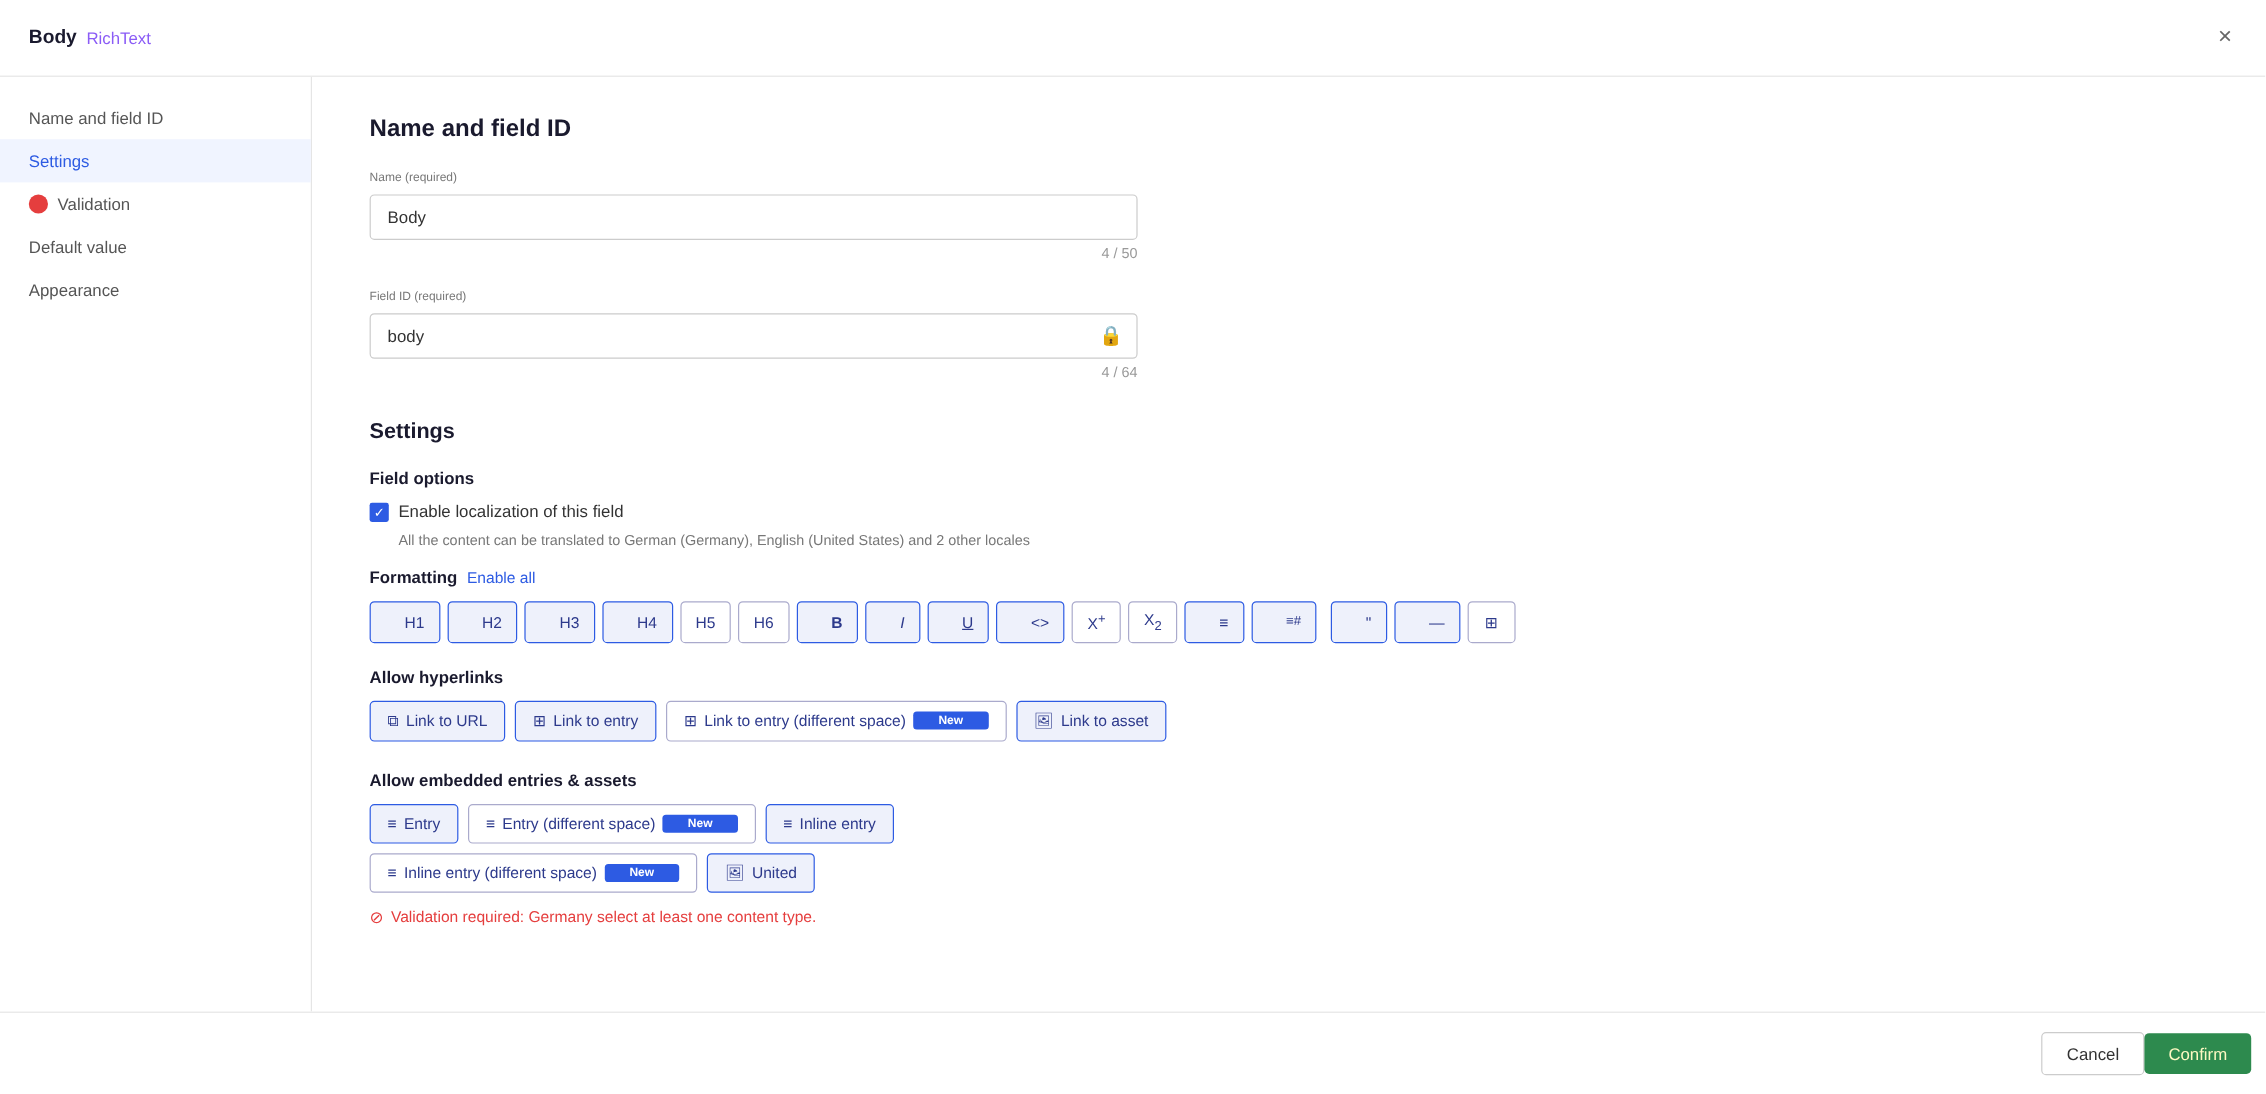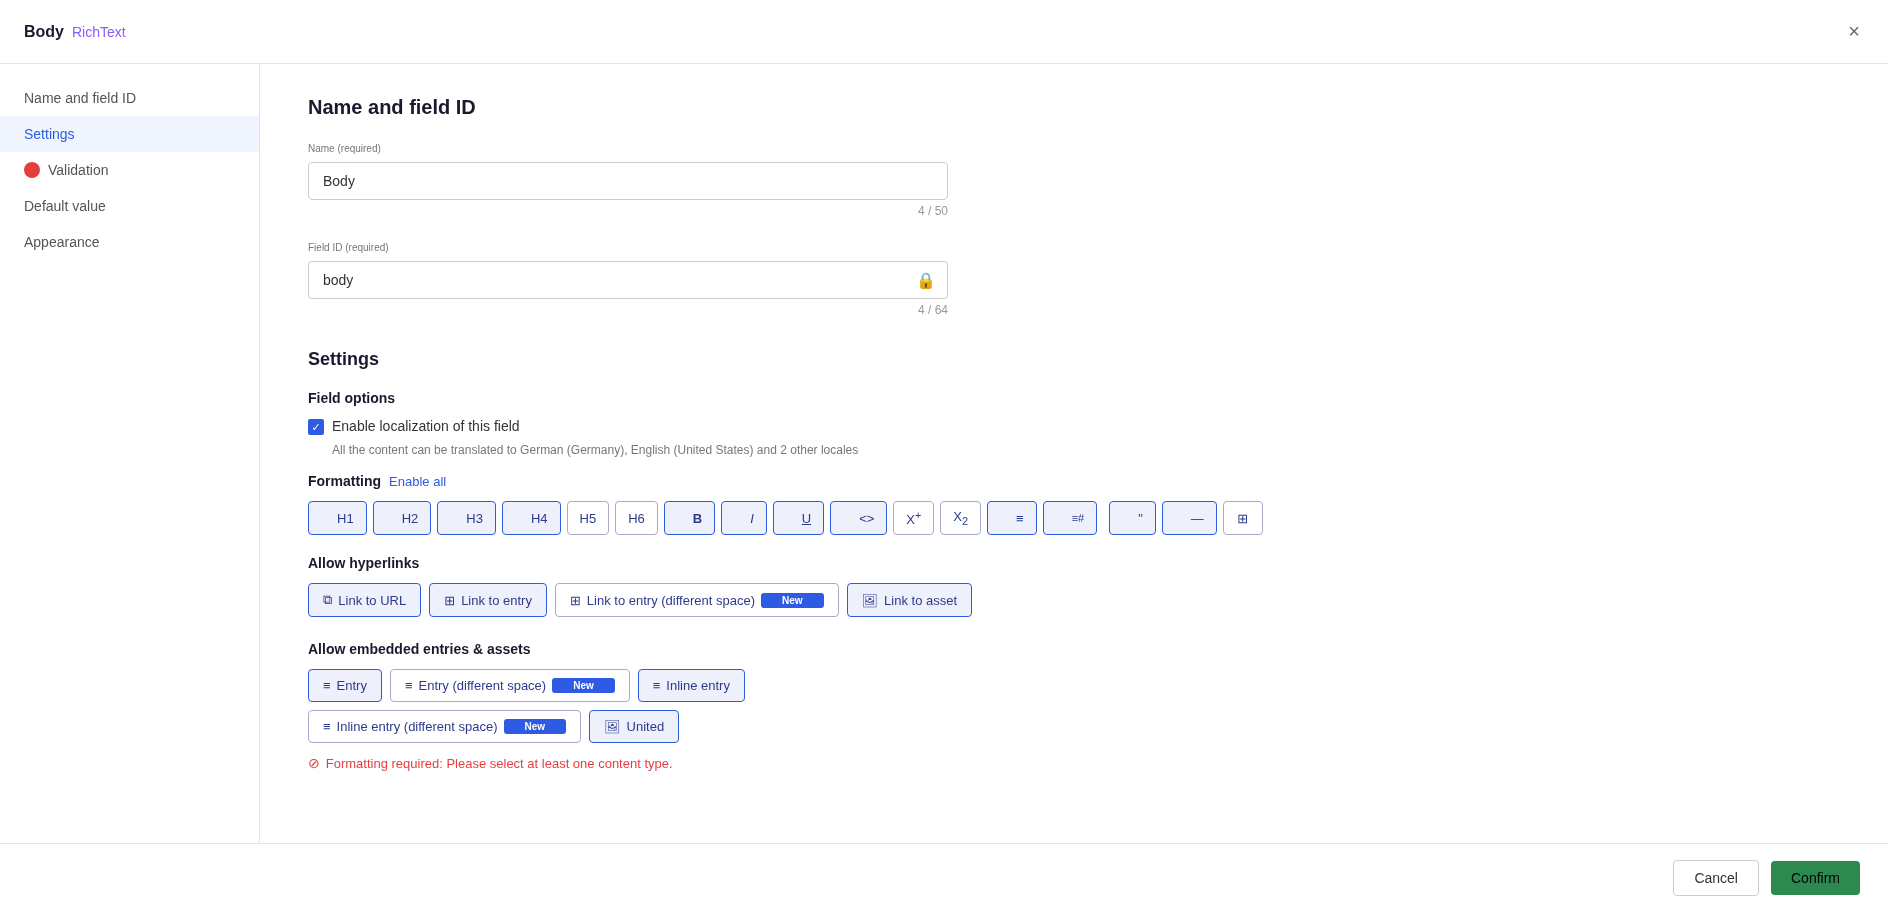--- a/index.html
+++ b/index.html
@@ -61,23 +61,23 @@
     .new-badge { background: #2d5be3; color: white; font-size: 10px; font-weight: 600; padding: 2px 21px; border-radius: 3px; }
 
     .embedded-title { font-size: 14px; font-weight: 600; margin-bottom: 12px; }
     .embedded-buttons { display: flex; flex-wrap: wrap; gap: 8px; margin-bottom: 8px; }
     .embed-btn { display: flex; align-items: center; gap: 6px; padding: 8px 14px; border: 1px solid #aac; border-radius: 4px; background: #fff; cursor: pointer; font-size: 13px; color: #2d3a8c; font-weight: 500; }
     .embed-btn.active { background: #eef1fb; border-color: #2d5be3; }
 
     .validation-error { display: flex; align-items: center; gap: 6px; color: #e53e3e; font-size: 13px; margin-top: 12px; }
     .validation-error::before { content: '⊘'; font-size: 14px; }
 
-    .modal-footer { display: flex; align-items: center; justify-content: flex-end; gap: 12px; padding: 16px 28px; border-top: 1px solid #e5e5e5; flex-shrink: 0; }
+    .modal-footer { display: flex; align-items: center; justify-content: flex-end; padding: 16px 12px; border-top: 1px solid #e5e5e5; flex-shrink: 0; }
     .btn-cancel { padding: 9px 20px; border: 1px solid #ccc; border-radius: 4px; background: #fff; cursor: pointer; font-size: 14px; color: #333; }
-    .btn-confirm { padding: 9px 20px; border: none; border-radius: 4px; background: #2d8a4e; cursor: pointer; font-size: 14px; color: #000000; font-weight: 500; }
+    .btn-confirm { padding: 9px 20px; border: none; border-radius: 4px; background: #2d8a4e; cursor: pointer; font-size: 14px; color: #fef9c3; font-weight: 500; }
   </style>
 </head>
 <body>
 
 <div class="modal-wrapper">
 
   <div class="modal-header">
     <div class="modal-title">
       <span>Body</span>
       <span class="modal-title-type">RichText</span>
@@ -211,21 +211,21 @@
             <span>Inline entry (different space)</span>
             <span class="new-badge">New</span>
           </button>
           <button class="embed-btn active">
             <span>🖼</span>
             <span>United</span>
           </button>
         </div>
 
         <div class="validation-error">
-          <span>Formatting required: Please select at least one content type.</span>
+          <span>Validation required: Germany select at least one content type.</span>
         </div>
       </div>
     </div>
   </div>
 
   <div class="modal-footer">
     <button class="btn-cancel">Cancel</button>
     <button class="btn-confirm">Confirm</button>
   </div>
 </div>

